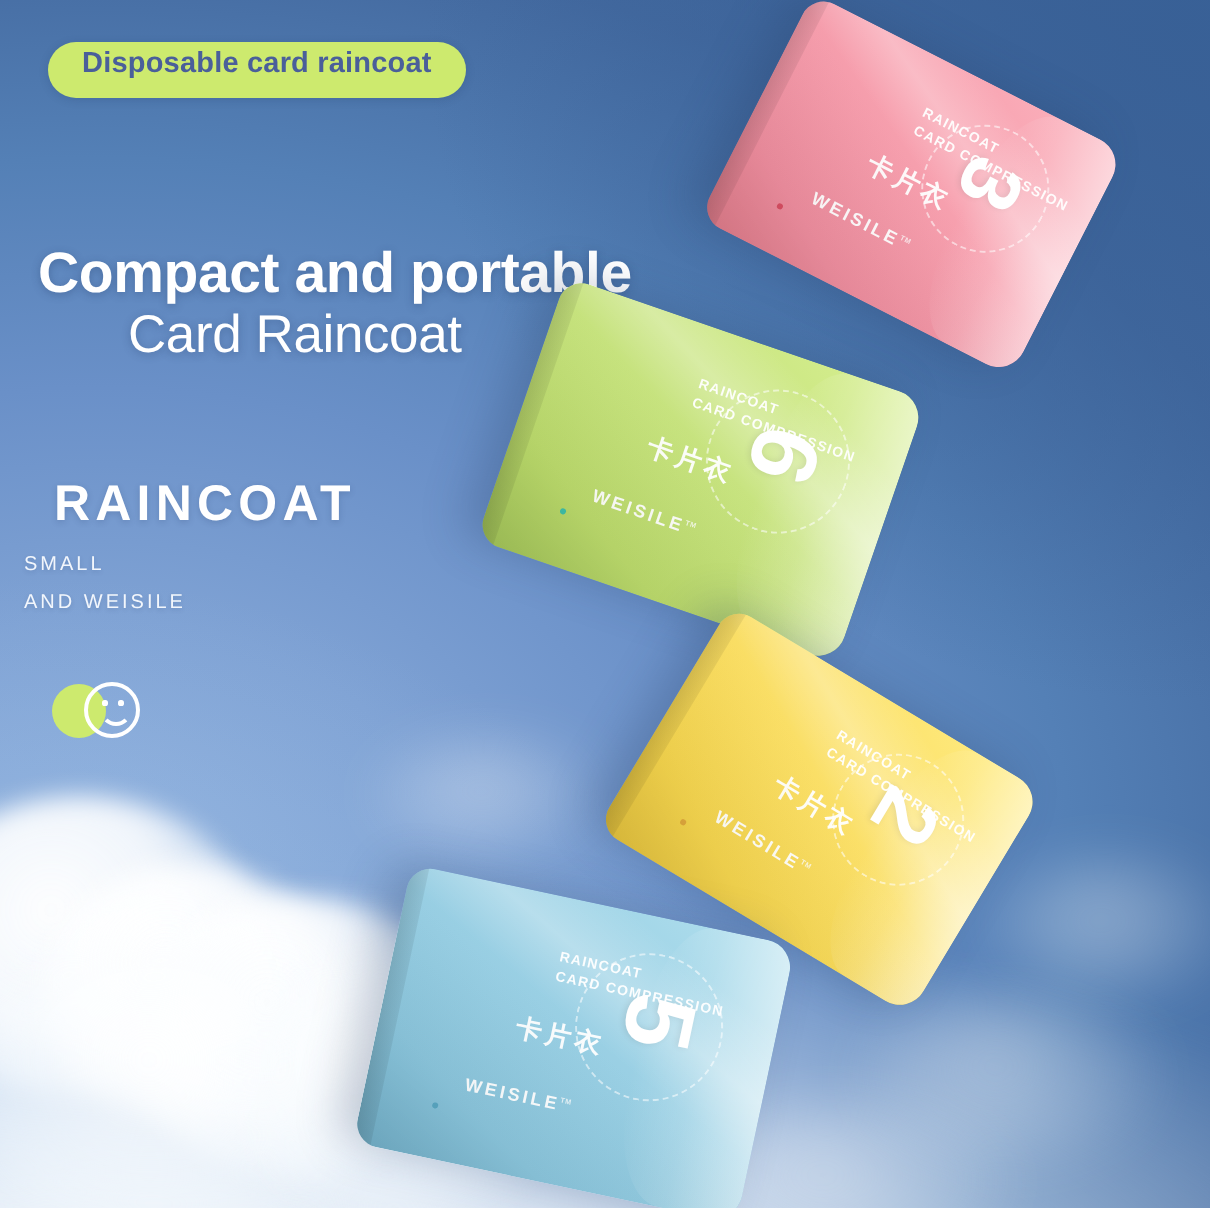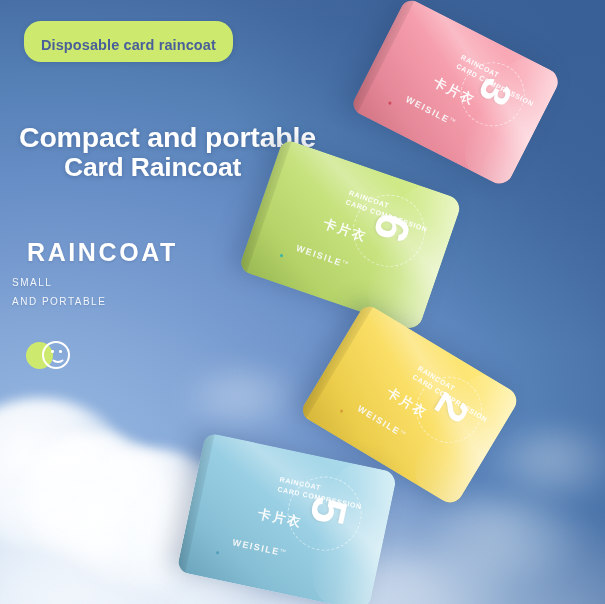--- a/index.html
+++ b/index.html
@@ -58,21 +58,21 @@
     height: 230px;
     background: radial-gradient(120% 120% at 18% 100%, rgba(255,255,255,0.95) 0%, rgba(252,254,255,0.78) 30%, rgba(243,249,254,0.38) 58%, rgba(238,246,253,0.0) 85%);
     filter: blur(9px);
   }
 
   
   .badge {
     position: absolute;
     left: 24px;
     top: 21px;
-    padding: 16px 17px 9px 17px;
+    padding: 3px 17px 9px 17px;
     border-radius: 17px;
     font-size: 14.5px;
     font-weight: bold;
     letter-spacing: 0.1px;
     color: #4a5f9a;
     white-space: nowrap;
     box-shadow: 0 1px 5px rgba(30,50,90,0.18);
   }
   .head1 {
     position: absolute;
@@ -84,21 +84,21 @@
     letter-spacing: -0.2px;
     text-shadow: 0 1px 4px rgba(36,60,102,0.34);
     white-space: nowrap;
     margin-top: 15px;
   }
   .head2 {
     position: absolute;
     left: 64px;
     top: 152px;
     font-size: 26.5px;
-    font-weight: bold;
+    font-weight: normal;
     color: #ffffff;
     letter-spacing: -0.2px;
     text-shadow: 0 1px 4px rgba(36,60,102,0.34);
     white-space: nowrap;
   }
   .head3 {
     position: absolute;
     left: 27px;
     top: 238px;
     font-size: 25px;
@@ -251,21 +251,21 @@
     <div class="cloud faint" style="left:186px; top:372px; width:120px; height:50px;"></div>
   </div>
 
   <div class="badge" style="background: rgb(205, 234, 110); color: rgb(74, 95, 154);">Disposable card raincoat</div>
 
   <div class="head1">Compact and portable</div>
   <div class="head2">Card Raincoat</div>
 
   <div class="head3">RAINCOAT</div>
   <div class="sub l1">SMALL</div>
-  <div class="sub l2">AND PORTABLE</div>
+  <div class="sub l2">AND WEISILE</div>
 
   <div class="logo">
     <div class="logo-green" style="background: rgb(205, 234, 110);"></div>
     <div class="logo-face">
       <div class="eye e1"></div>
       <div class="eye e2"></div>
       <div class="mouth"></div>
     </div>
   </div>
 

